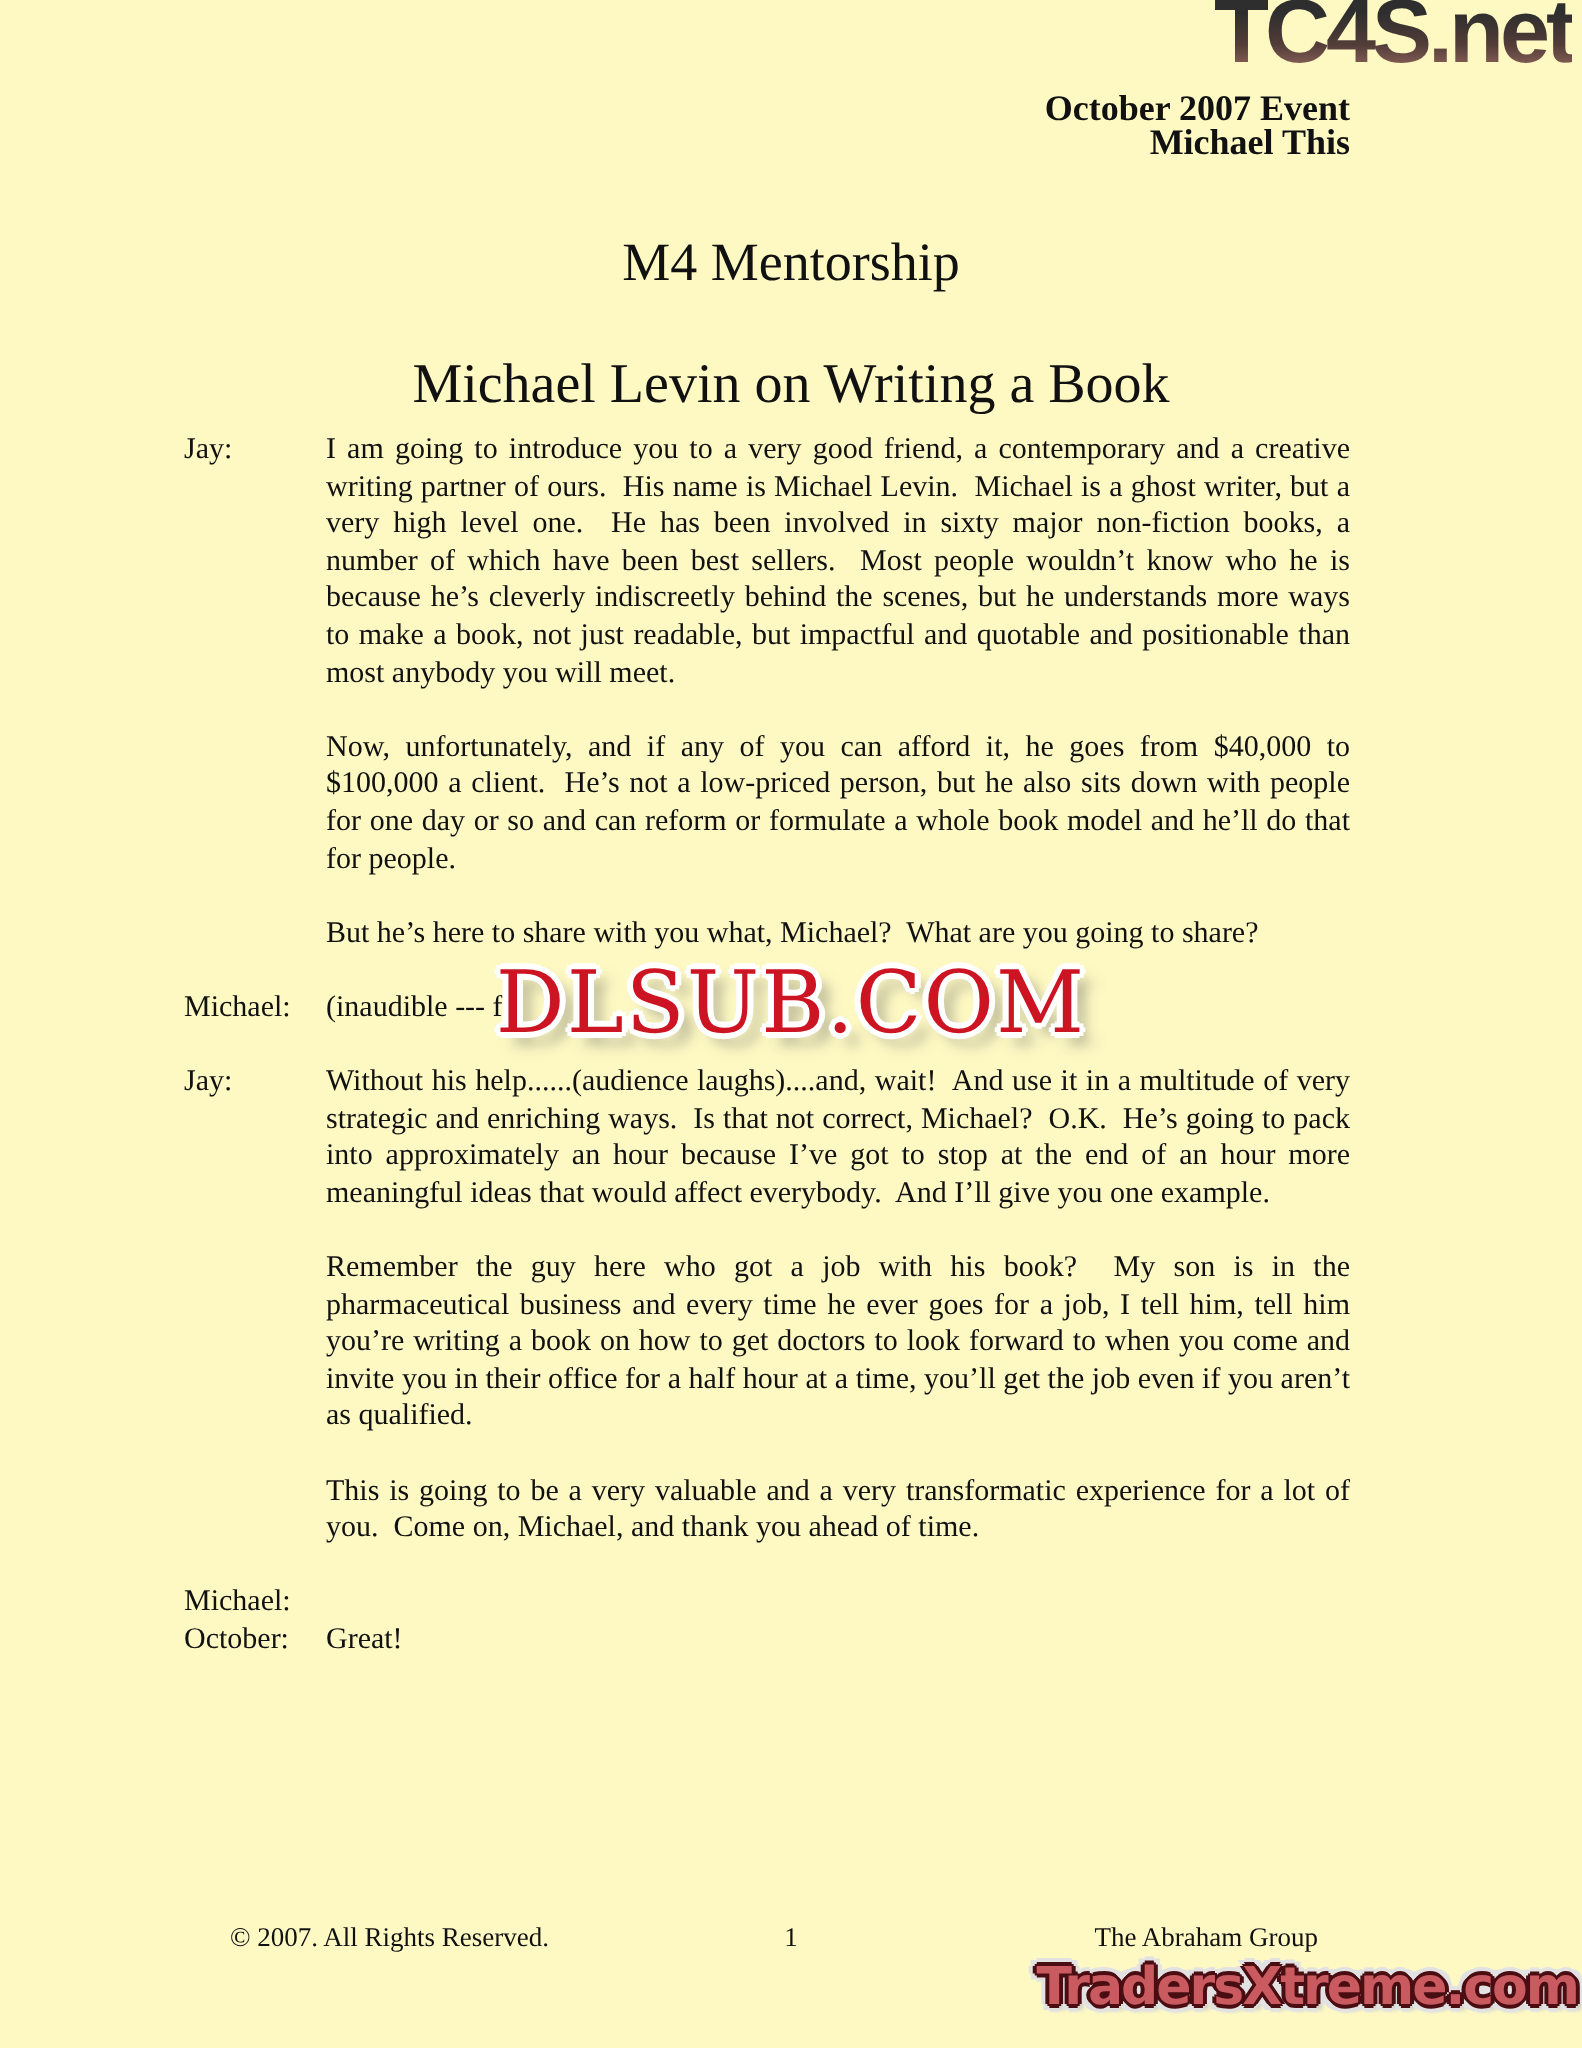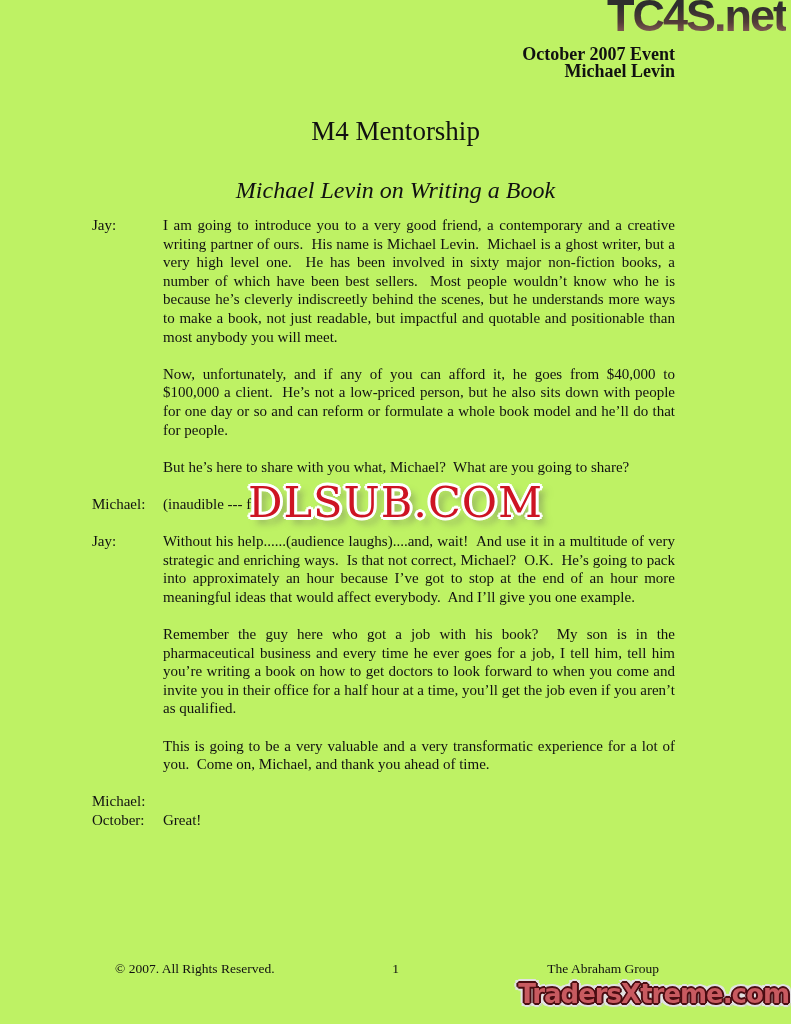--- a/index.html
+++ b/index.html
@@ -1,19 +1,19 @@
 <!DOCTYPE html>
 <html><head>
 <meta charset="utf-8">
 <style>
   html,body{margin:0;padding:0;background:#ffffff;}
   .page{
     position:relative;
     width:791px;height:1024px;
-    background:#bef264;
+    background:#fef9c3;
     overflow:hidden;
     font-family:"Liberation Serif",serif;
     color:#111;
   }
   
   .logo{
     position:absolute;top:-7px;right:5px;
     font-family:"Liberation Sans",sans-serif;
     font-weight:bold;font-size:45px;line-height:1;
     letter-spacing:-2px;
@@ -24,21 +24,21 @@
   .header-right{
     position:absolute;top:46px;right:116px;
     text-align:right;font-weight:bold;font-size:18px;line-height:17px;
   }
   .doc-title{
     position:absolute;top:116px;left:0;width:100%;
     text-align:center;font-size:27px;
   }
   .doc-subtitle{
     position:absolute;top:177px;left:0;width:100%;
-    text-align:center;font-size:24px;font-style:italic;
+    text-align:center;font-size:28px;
   }
   .transcript{
     position:absolute;top:216px;left:92px;width:583px;
     font-size:15px;line-height:18.6px;
   }
   .block{display:flex;}
   .speaker{width:71px;flex:none;}
   .content{flex:1;min-width:0;}
   .content p{margin:0 0 18.6px 0;text-align:justify;}
   
@@ -73,21 +73,21 @@
 </style>
 </head>
 <body>
 
 <div class="page">
 
   <div class="logo">TC4S.net</div>
 
   <div class="header-right">
     <div>October 2007 Event</div>
-    <div>Michael Levin</div>
+    <div>Michael This</div>
   </div>
 
   <div class="doc-title">M4 Mentorship</div>
   <div class="doc-subtitle">Michael Levin on Writing a Book</div>
 
   <div class="transcript">
 
     <div class="block">
       <div class="speaker">Jay:</div>
       <div class="content">

